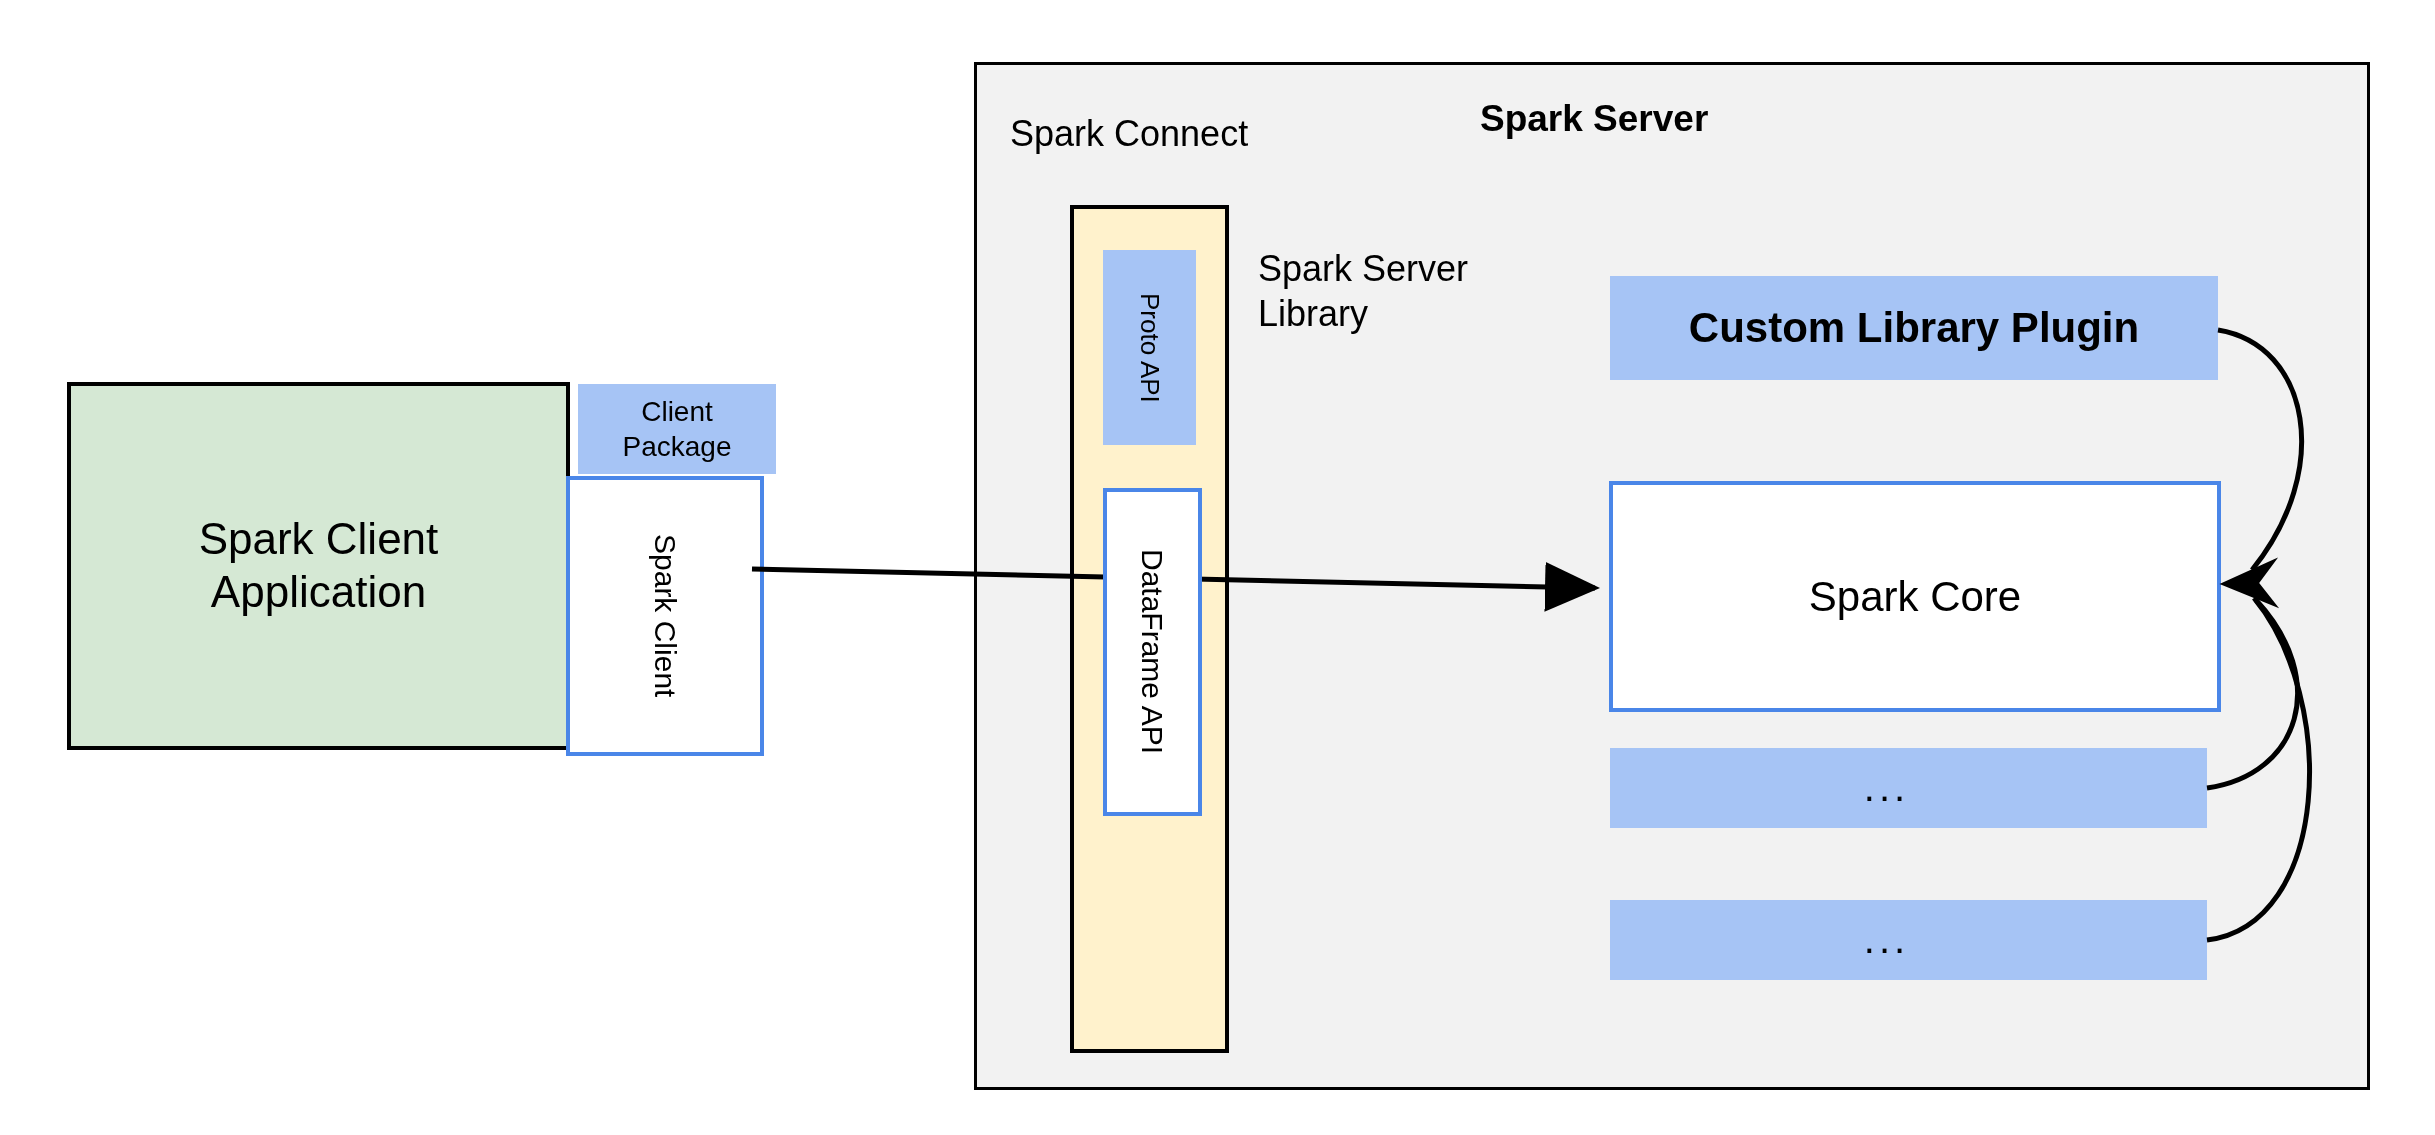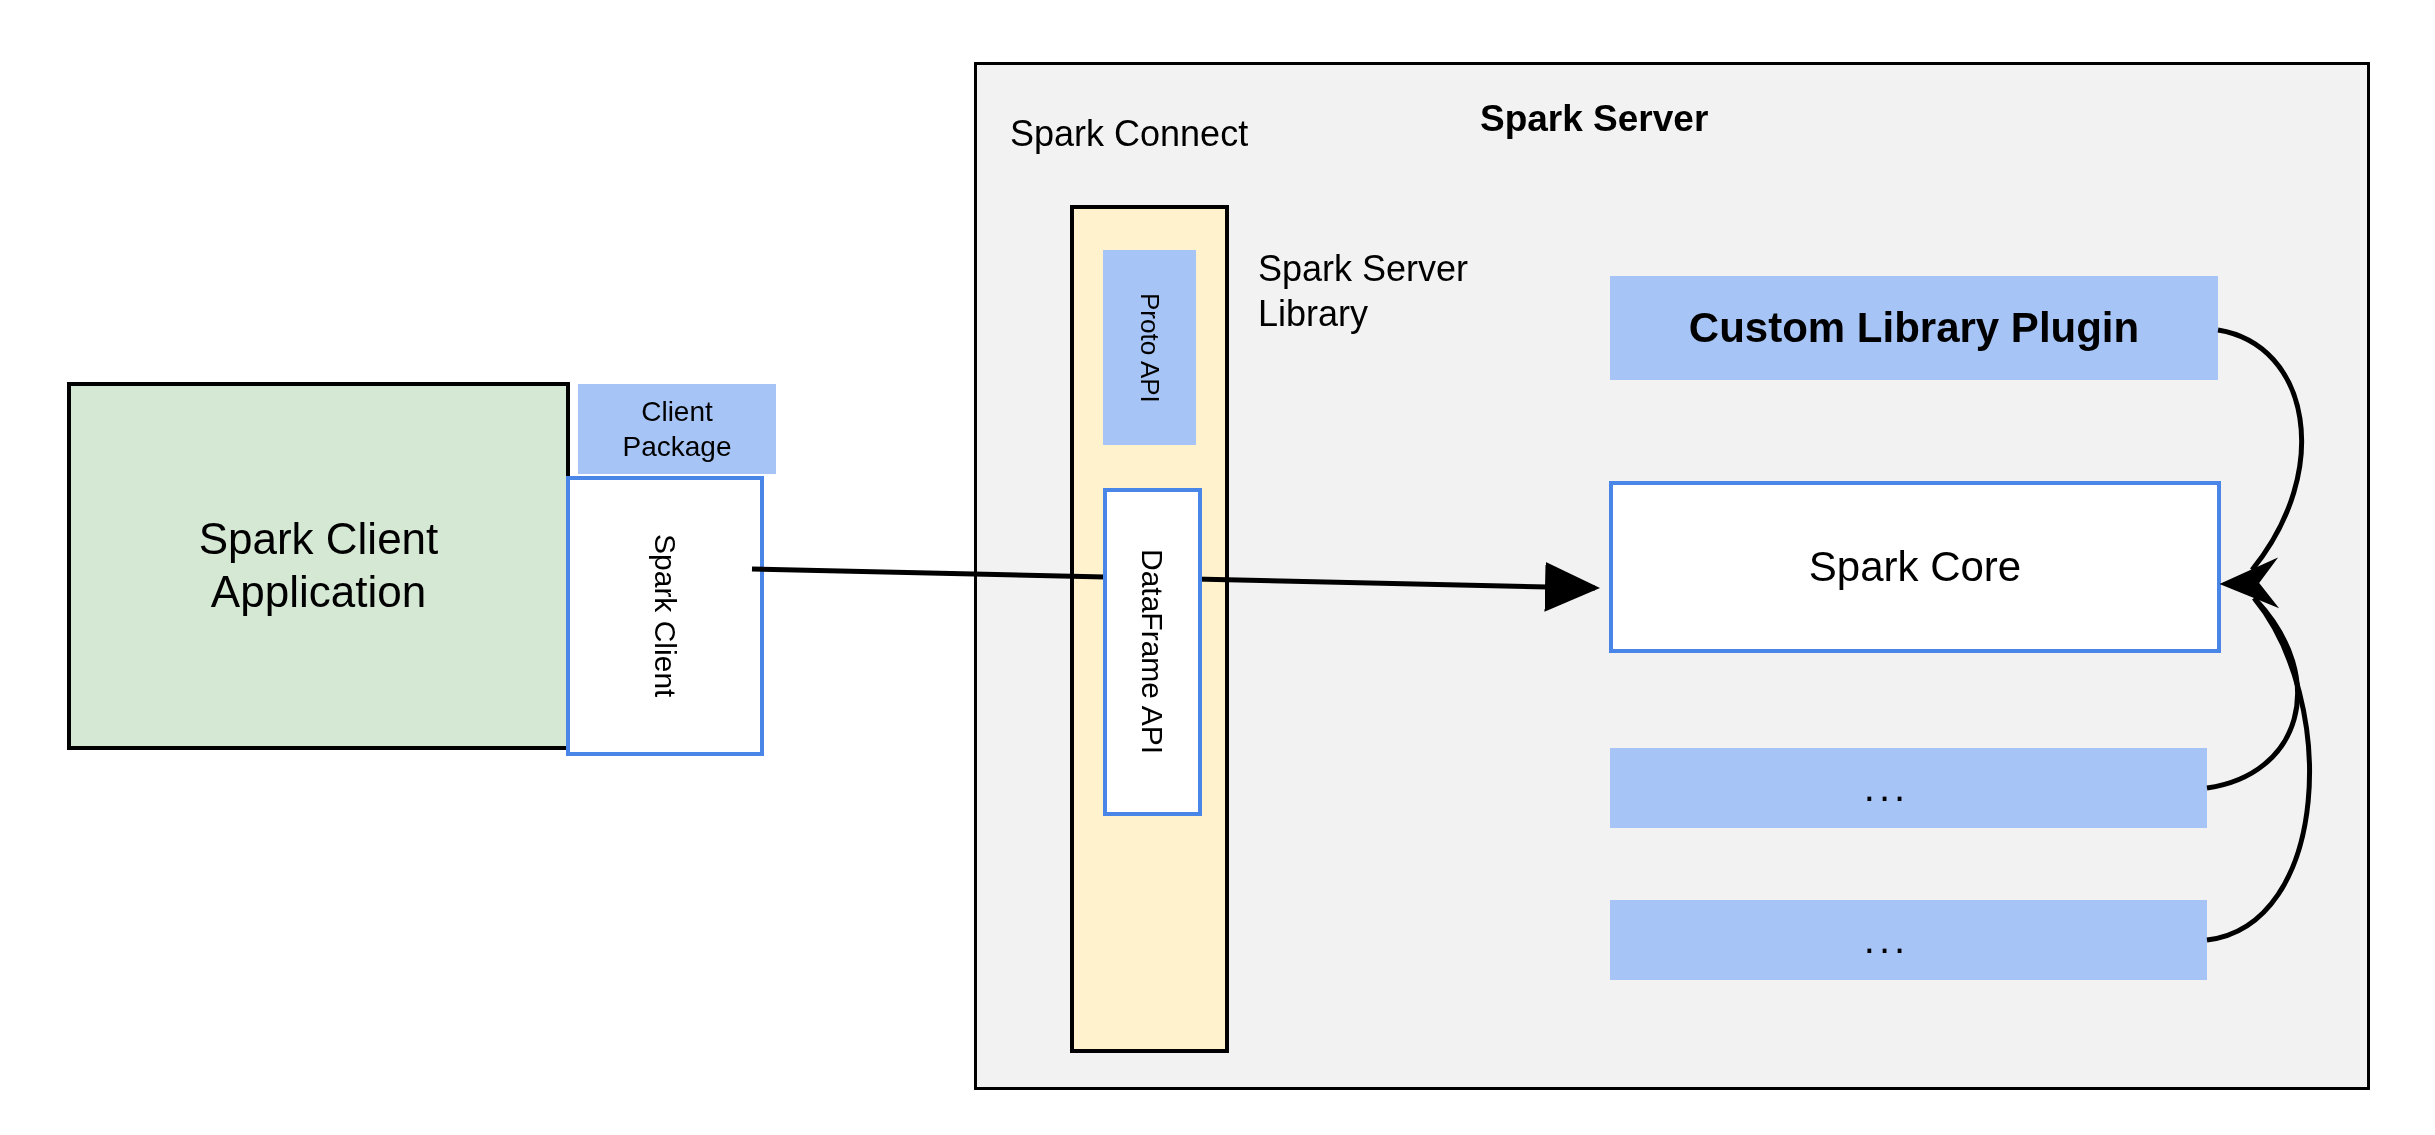--- a/index.html
+++ b/index.html
@@ -91,21 +91,21 @@
   
   #custom-plugin {
     left: 1610px; top: 276px;
     width: 608px; height: 104px;
     background: #a6c4f5;
     font-size: 42px;
     font-weight: bold;
   }
   #spark-core {
     left: 1609px; top: 481px;
-    width: 612px; height: 172px;
+    width: 612px; height: 231px;
     background: #ffffff;
     border: 4px solid #4a86e8;
     font-size: 42px;
   }
   #ellipsis-one {
     left: 1610px; top: 748px;
     width: 597px; height: 80px;
     background: #a6c4f5;
     font-size: 40px;
     letter-spacing: 4px;

